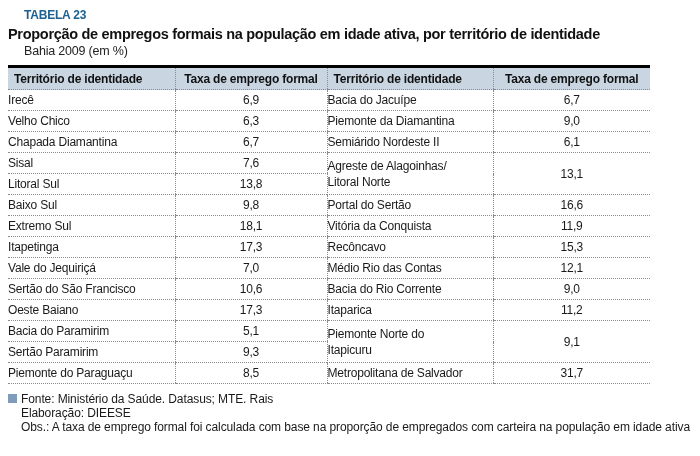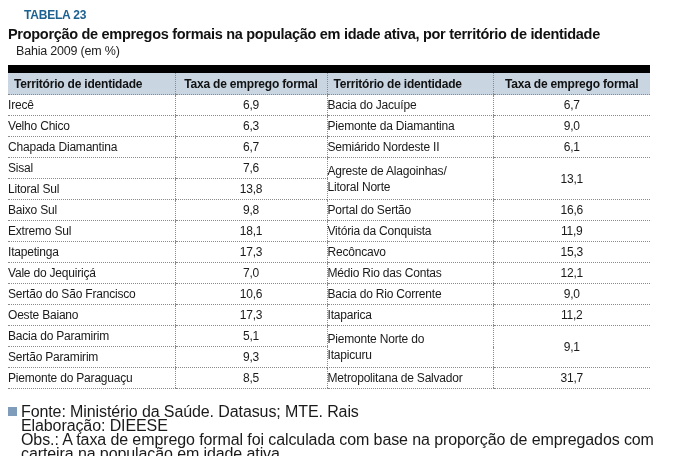--- a/index.html
+++ b/index.html
@@ -30,27 +30,27 @@
     font-size: 14.5px;
     font-weight: bold;
     color: #111111;
     letter-spacing: -0.3px;
     margin: 0 18px 2px 0;
   }
   .subtitle {
     font-size: 12.5px;
     color: #222222;
     letter-spacing: -0.2px;
-    margin: 0 0 7px 8px;
+    margin: 0 0 7px 16px;
   }
   table.data-table {
     border-collapse: collapse;
     table-layout: fixed;
     width: 642px;
-    border-top: 8px solid #000000;
+    border-top: 3px solid #000000;
   }
   table.data-table th {
     background: #c9d6e2;
     font-size: 12px;
     font-weight: bold;
     letter-spacing: -0.2px;
     height: 21px;
     padding: 0;
     border-bottom: 1px dotted #8a8a8a;
     text-align: center;
@@ -77,22 +77,22 @@
   td.terr-cell {
     text-align: left;
     padding-left: 6px;
     white-space: pre-line;
     line-height: 16px;
   }
   td.val-cell {
     text-align: center;
   }
   .footnotes {
-    margin-top: 16px;
-    font-size: 16px;
+    margin-top: 8px;
+    font-size: 12px;
     line-height: 14px;
     letter-spacing: -0.1px;
     color: #1a1a1a;
   }
   .fonte-line {
     display: flex;
     align-items: flex-start;
   }
   .bullet {
     display: inline-block;

